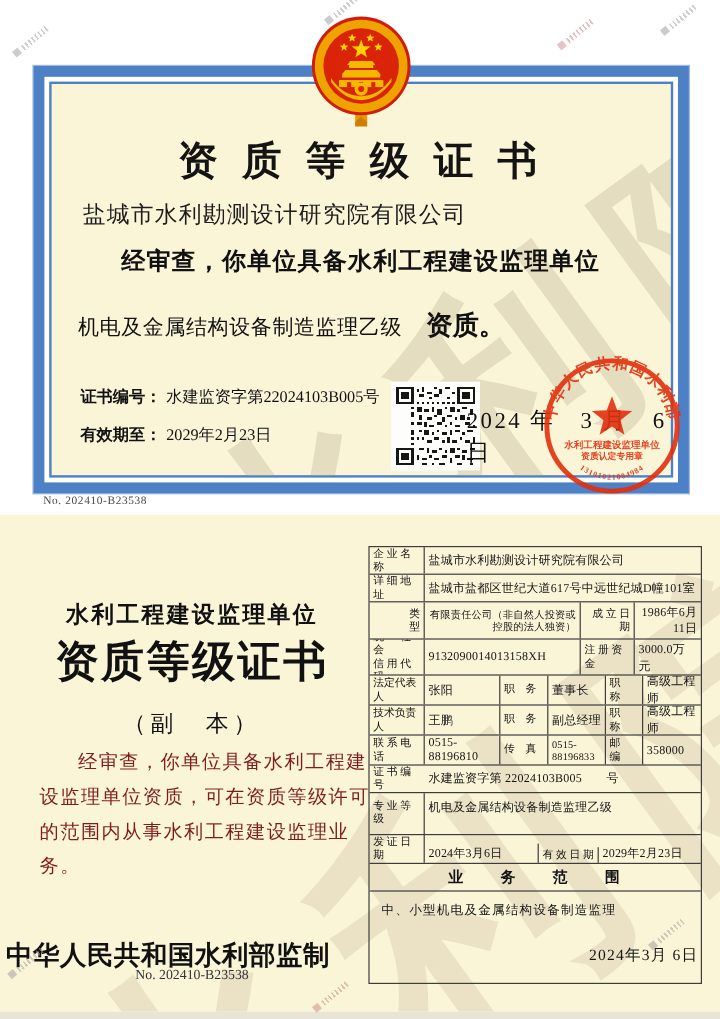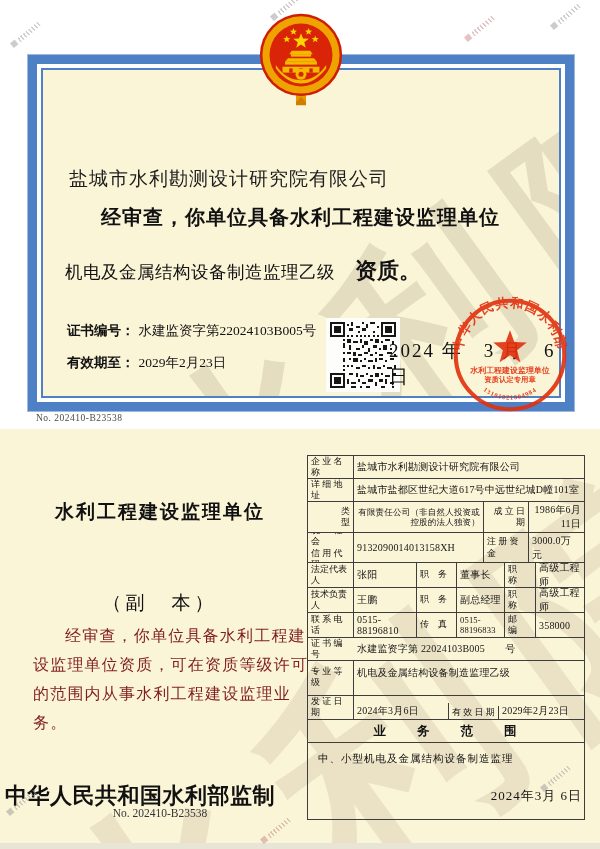--- a/index.html
+++ b/index.html
@@ -101,20 +101,21 @@
 </head>
 <body>
 
 <div class="page">
 
   <div class="cert-front">
     <div class="cf-white">
       <div class="cf-blue2">
         <div class="cf-cream">
           <div class="wm wm-front">水利院</div>
+          <div class="cf-title">资 质 等 级 证 书</div>
           <div class="cf-company">盐城市水利勘测设计研究院有限公司</div>
           <div class="cf-statement">经审查，你单位具备水利工程建设监理单位</div>
           <div class="cf-grade">
             <span class="g-main">机电及金属结构设备制造监理乙级</span>
             <span class="g-suffix">资质。</span>
           </div>
           <div class="cf-certno">
             <b>证书编号：</b><span>水建监资字第22024103B005号</span>
           </div>
           <div class="cf-valid">
@@ -193,20 +194,21 @@
       <text font-size="11" letter-spacing="1.5"><textPath href="#botA" startOffset="50%" text-anchor="middle">13101021004984</textPath></text>
     </svg>
   </div>
 
   <div class="serial-front">No. 202410-B23538</div>
 
   <div class="cert-back">
     <div class="wm wm-back">水利院</div>
 
     <div class="cb-subtitle">水利工程建设监理单位</div>
+    <div class="cb-title">资质等级证书</div>
     <div class="cb-copy">（副　本）</div>
     <div class="cb-para">经审查，你单位具备水利工程建设监理单位资质，可在资质等级许可的范围内从事水利工程建设监理业务。</div>
     <div class="cb-issuer">中华人民共和国水利部监制</div>
     <div class="cb-serial">No. 202410-B23538</div>
 
     <div class="itable">
       <div class="trow h23">
         <div class="cell lab w-lab">企 业 名 称</div>
         <div class="cell val w-rest no-br">盐城市水利勘测设计研究院有限公司</div>
       </div>

